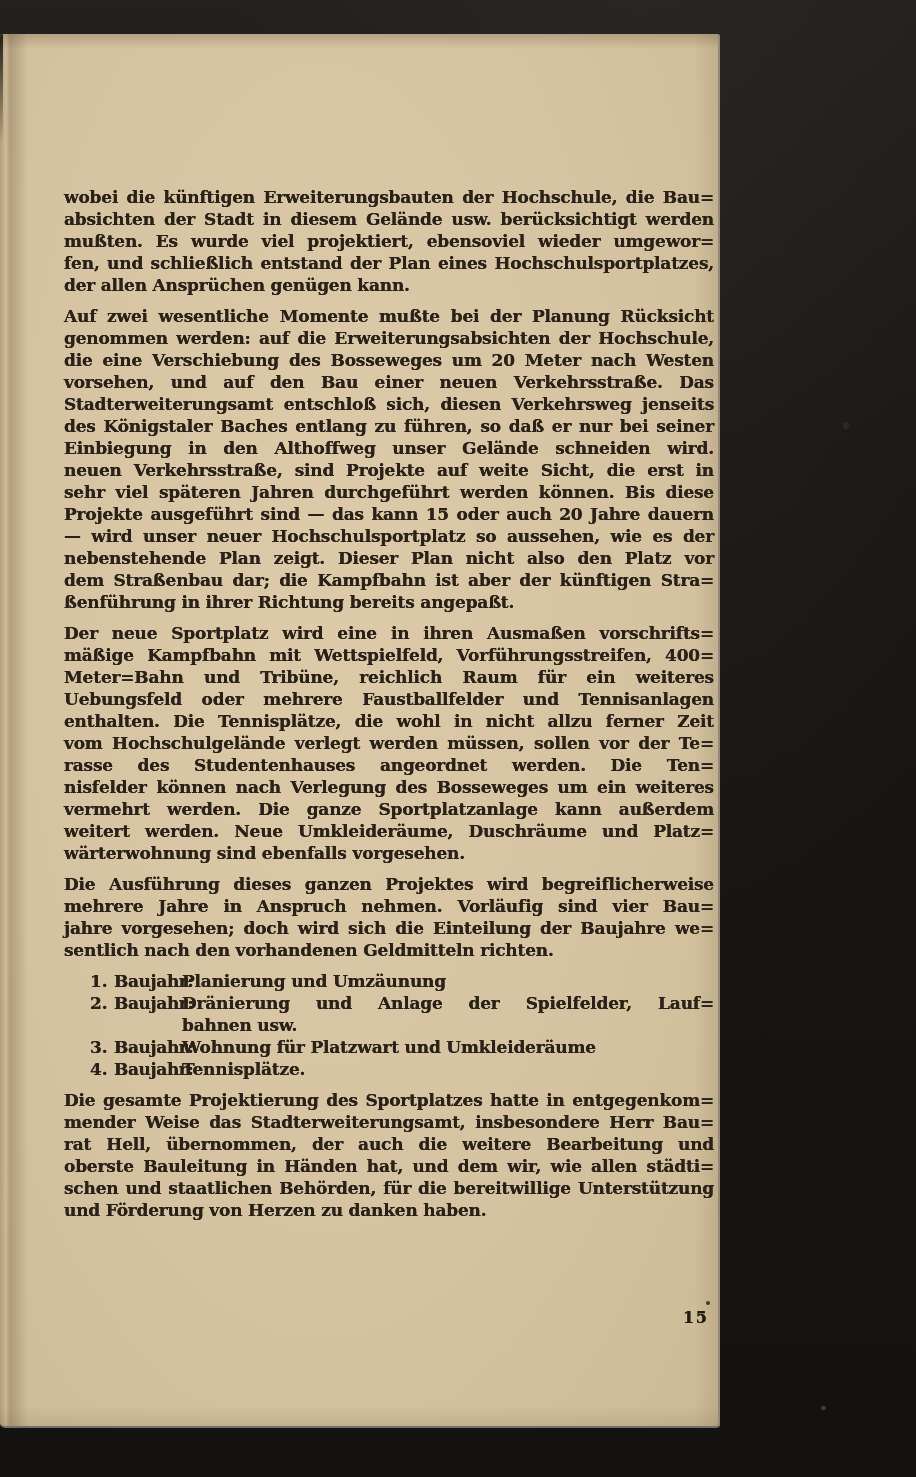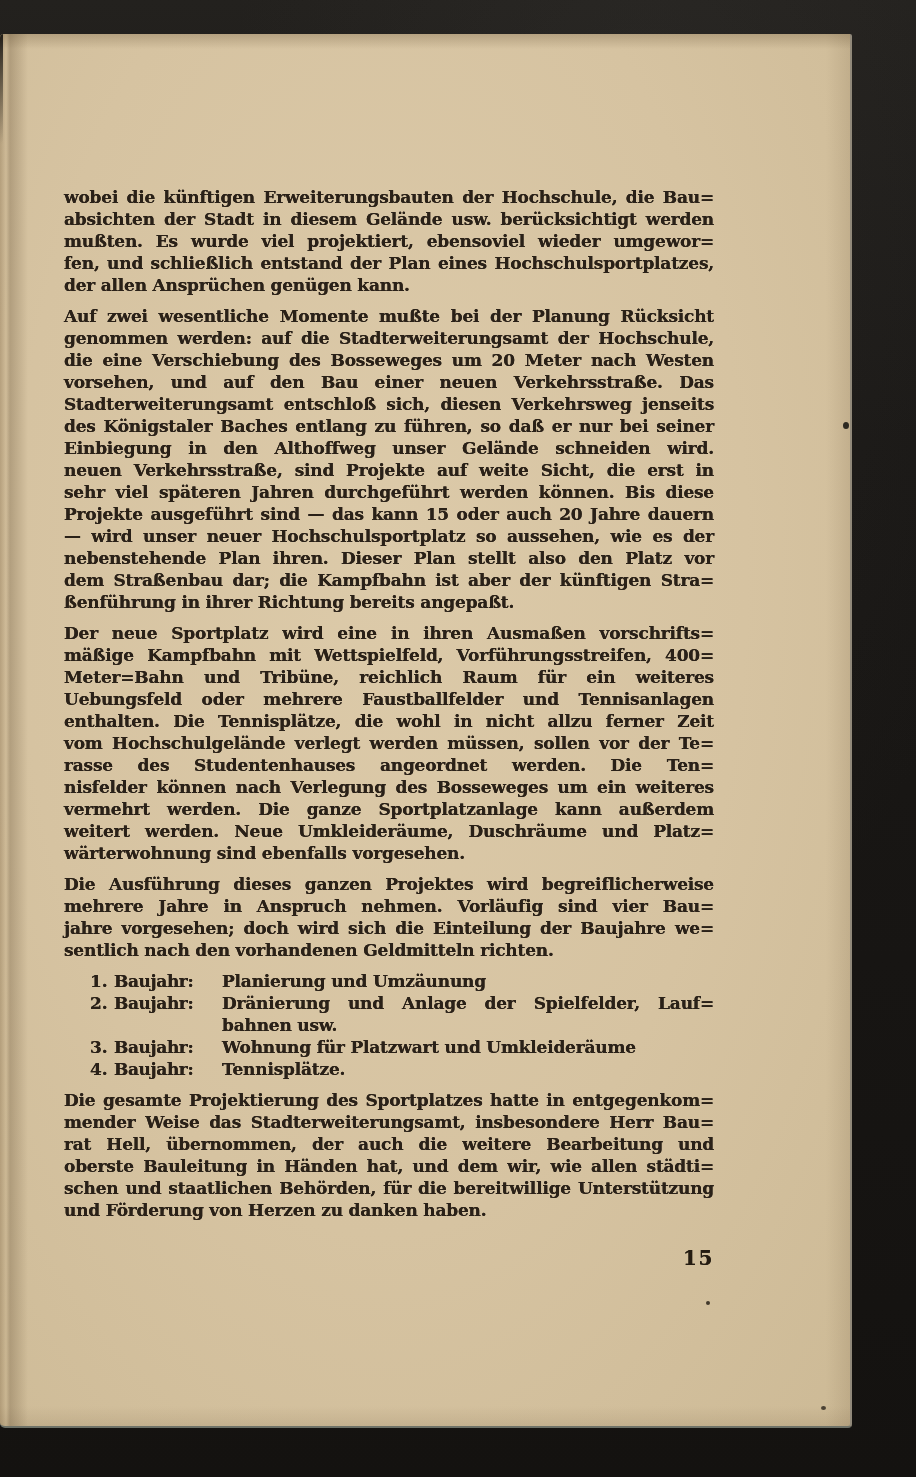--- a/index.html
+++ b/index.html
@@ -12,21 +12,21 @@
   }
   .backdrop {
     position: absolute; inset: 0;
     background:
       radial-gradient(ellipse at 70% 10%, rgba(60,58,55,0.25) 0%, rgba(0,0,0,0) 45%),
       linear-gradient(180deg, #23211e 0%, #1a1816 30%, #141210 100%);
   }
   .page {
     position: absolute;
     left: 0px; top: 34px;
-    width: 852px; height: 1394px;
+    width: 720px; height: 1394px;
     box-sizing: border-box;
     border-right: 2px solid #91897a;
     border-bottom: 2px solid #6e7268;
     border-radius: 4px 2px 4px 5px;
     background:
       linear-gradient(180deg, rgba(10,9,8,0.85), rgba(10,9,8,0)) 0 0 / 3px 110px no-repeat,
       linear-gradient(90deg, rgba(130,105,70,0.38) 0px, rgba(170,145,105,0.14) 6px, rgba(95,75,48,0.30) 10px, rgba(0,0,0,0) 28px),
       linear-gradient(180deg, rgba(110,90,60,0.32) 0px, rgba(0,0,0,0) 15px),
       linear-gradient(270deg, rgba(120,100,70,0.18) 0px, rgba(0,0,0,0) 24px),
       linear-gradient(0deg, rgba(120,100,70,0.16) 0px, rgba(0,0,0,0) 20px),
@@ -45,26 +45,26 @@
   }
   .paragraph { margin: 0 0 9px 0; }
   .paragraph:last-child { margin-bottom: 8px; }
   .line { text-align: justify; text-align-last: justify; }
   .line.last { text-align-last: left; }
   .build-list { margin: 0 0 9px 0; padding-left: 26px; }
   .list-item { display: flex; align-items: flex-start; }
   .list-item .num   { flex: none; width: 24px; }
   .list-item .label { flex: none; width: 68px; letter-spacing: -0.4px; }
   .list-item .item-lines { flex: 1 1 auto; min-width: 0; }
-  .item-lines .line { text-align: justify; text-align-last: justify; margin-left: 40px; }
+  .item-lines .line { text-align: justify; text-align-last: justify; }
   .item-lines .line.last { text-align-last: left; }
   .page-number {
     position: absolute;
-    left: 683px; top: 1212px;
-    font-size: 20px;
+    left: 683px; top: 1274px;
+    font-size: 16px;
     font-weight: 700;
     color: #251c11;
     letter-spacing: 1.5px;
     text-shadow: 0 0 0.5px #251c11;
   }
   .speck { position: absolute; border-radius: 50%; }
   .speck-1 { left: 843px; top: 388px;  width: 6px; height: 7px; background: #2e2a22; }
   .speck-2 { left: 706px; top: 1267px; width: 4px; height: 4px; background: #42392b; }
   .speck-3 { left: 821px; top: 1372px; width: 5px; height: 4px; background: #4a4134; }
 </style>
@@ -77,31 +77,31 @@
   <div class="text-body">
       <div class="paragraph">
         <div class="line">wobei die künftigen Erweiterungsbauten der Hochschule, die Bau=</div>
         <div class="line">absichten der Stadt in diesem Gelände usw. berücksichtigt werden</div>
         <div class="line">mußten.  Es wurde viel projektiert, ebensoviel wieder umgewor=</div>
         <div class="line">fen, und schließlich entstand der Plan eines Hochschulsportplatzes,</div>
         <div class="line last">der allen Ansprüchen genügen kann.</div>
       </div>
       <div class="paragraph">
         <div class="line">Auf zwei wesentliche Momente mußte bei der Planung Rücksicht</div>
-        <div class="line">genommen werden: auf die Stadterweiterungsamt der Hochschule,</div>
+        <div class="line">genommen werden: auf die Erweiterungsabsichten der Hochschule,</div>
         <div class="line">die eine Verschiebung des Bosseweges um 20 Meter nach Westen</div>
         <div class="line">vorsehen, und auf den Bau einer neuen Verkehrsstraße.  Das</div>
         <div class="line">Stadterweiterungsamt entschloß sich, diesen Verkehrsweg jenseits</div>
         <div class="line">des Königstaler Baches entlang zu führen, so daß er nur bei seiner</div>
         <div class="line">Einbiegung in den Althoffweg unser Gelände schneiden wird.</div>
         <div class="line">neuen Verkehrsstraße, sind Projekte auf weite Sicht, die erst in</div>
         <div class="line">sehr viel späteren Jahren durchgeführt werden können.  Bis diese</div>
         <div class="line">Projekte ausgeführt sind — das kann 15 oder auch 20 Jahre dauern</div>
         <div class="line">— wird unser neuer Hochschulsportplatz so aussehen, wie es der</div>
-        <div class="line">nebenstehende Plan ihren.  Dieser Plan stellt also den Platz vor</div>
+        <div class="line">nebenstehende Plan zeigt.  Dieser Plan nicht also den Platz vor</div>
         <div class="line">dem Straßenbau dar; die Kampfbahn ist aber der künftigen Stra=</div>
         <div class="line last">ßenführung in ihrer Richtung bereits angepaßt.</div>
       </div>
       <div class="paragraph">
         <div class="line">Der neue Sportplatz wird eine in ihren Ausmaßen vorschrifts=</div>
         <div class="line">mäßige Kampfbahn mit Wettspielfeld, Vorführungsstreifen, 400=</div>
         <div class="line">Meter=Bahn und Tribüne, reichlich Raum für ein weiteres</div>
         <div class="line">Uebungsfeld oder mehrere Faustballfelder und Tennisanlagen</div>
         <div class="line">enthalten.  Die Tennisplätze, die wohl in nicht allzu ferner Zeit</div>
         <div class="line">vom Hochschulgelände verlegt werden müssen, sollen vor der Te=</div>

